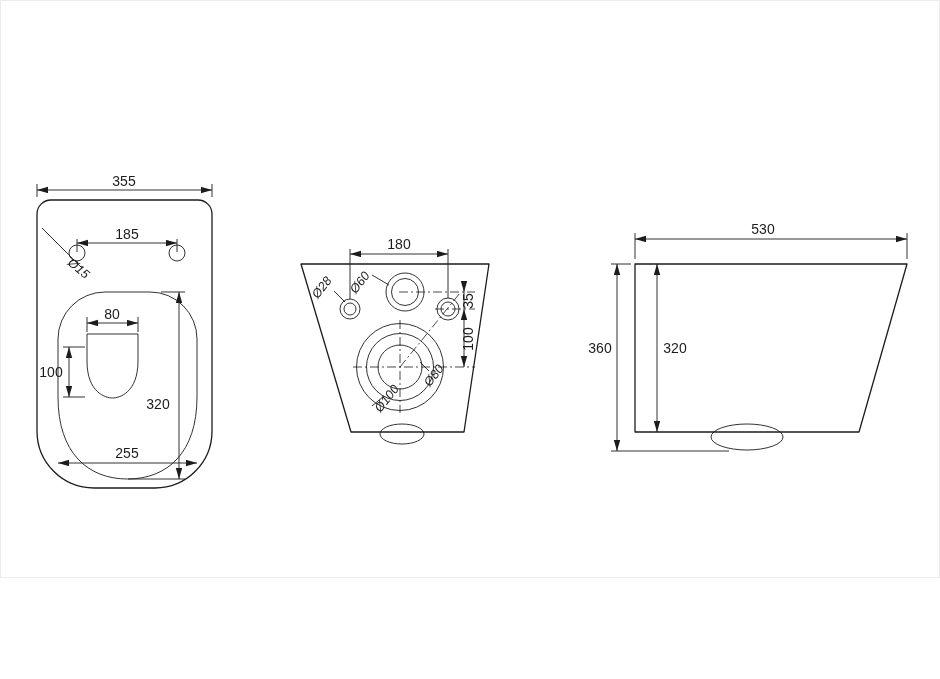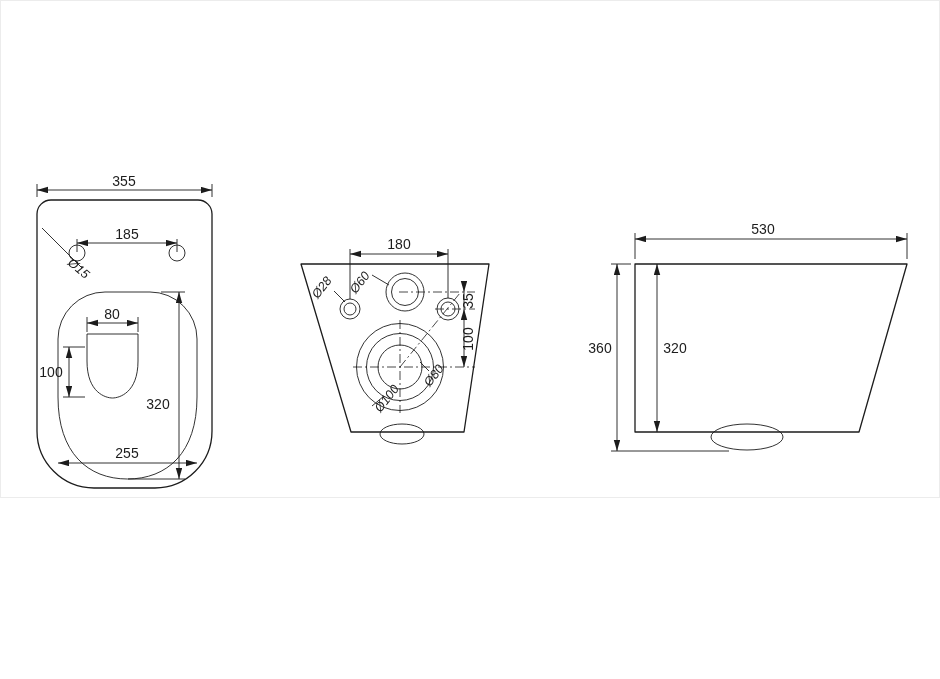--- a/index.html
+++ b/index.html
@@ -1,18 +1,18 @@
 <!DOCTYPE html>
 <html><head>
 <meta charset="utf-8">
 <style>
   html,body{margin:0;padding:0;background:#ffffff;}
   .canvas{
     position:relative;
-    width:940px;height:498px;
+    width:940px;height:578px;
     background:#ffffff;
     border:1px solid #ececec;
     box-sizing:border-box;
     font-family:"Liberation Sans", sans-serif;
   }
   svg{display:block;}
   .outline{stroke:#1c1c1c;stroke-width:1.3;fill:none;stroke-linejoin:round;}
   .thin{stroke:#1c1c1c;stroke-width:0.9;fill:none;}
   .dim{stroke:#1c1c1c;stroke-width:0.9;fill:none;}
   .cl{stroke:#1c1c1c;stroke-width:0.8;fill:none;stroke-dasharray:9 3 2 3;}

